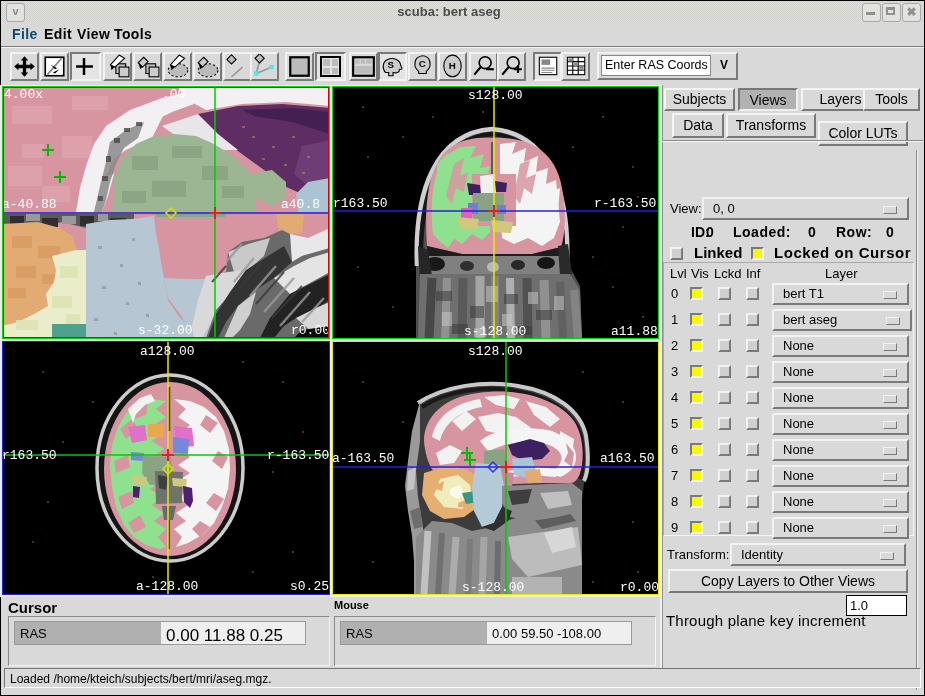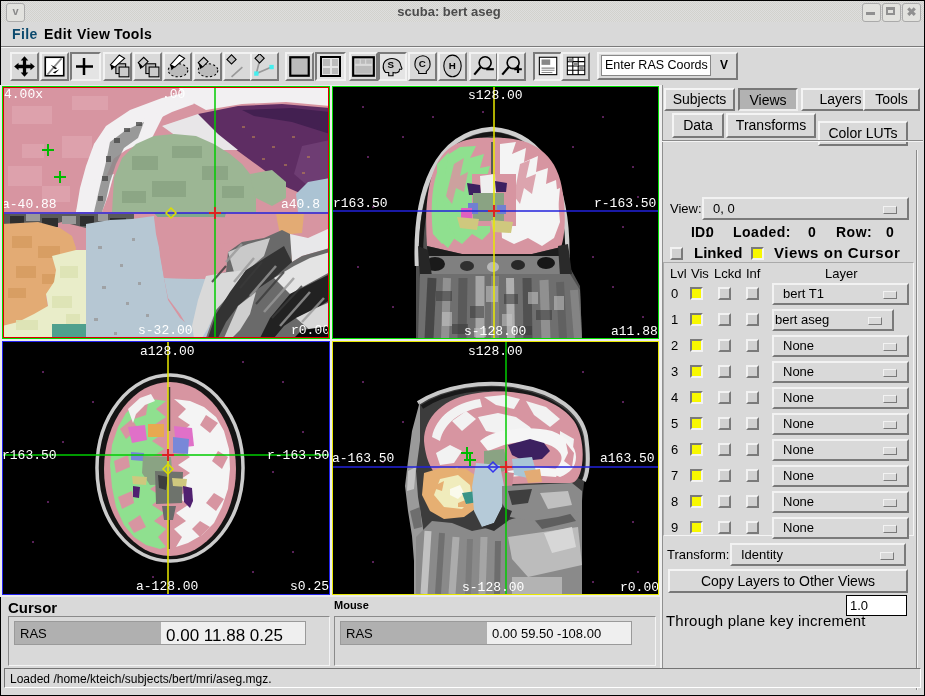--- a/index.html
+++ b/index.html
@@ -609,39 +609,39 @@
 <div class="optmenu" style="left:702px;top:197px;width:207px;height:23px;line-height:19px;padding-left:9px;">0, 0<div class="optdash"></div></div>
 <div class="abs" style="left:691px;top:224px;font-size:14px;font-weight:bold;">ID:</div>
 <div class="abs" style="left:706px;top:224px;font-size:14px;font-weight:bold;">0</div>
 <div class="abs" style="left:733px;top:224px;font-size:14px;font-weight:bold;letter-spacing:0.5px;">Loaded:</div>
 <div class="abs" style="left:808px;top:224px;font-size:14px;font-weight:bold;">0</div>
 <div class="abs" style="left:836px;top:224px;font-size:14px;font-weight:bold;letter-spacing:0.5px;">Row:</div>
 <div class="abs" style="left:886px;top:224px;font-size:14px;font-weight:bold;">0</div>
 <div class="cb cboff" style="left:670px;top:247px;"></div>
 <div class="abs" style="left:694px;top:244px;font-size:15px;font-weight:bold;">Linked</div>
 <div class="cb cbon" style="left:751px;top:247px;"></div>
-<div class="abs" style="left:774px;top:244px;font-size:15px;font-weight:bold;letter-spacing:0.55px;">Views on Cursor</div>
+<div class="abs" style="left:774px;top:244px;font-size:15px;font-weight:bold;letter-spacing:0.55px;">Locked on Cursor</div>
 
 <div class="abs" style="left:663px;top:262px;width:249px;height:272px;border:1px solid #aaa;border-right-color:#f4f4f4;border-bottom-color:#f4f4f4;"></div>
 <div class="abs" style="left:670px;top:266px;font-size:13px;">Lvl</div>
 <div class="abs" style="left:691px;top:266px;font-size:13px;">Vis</div>
 <div class="abs" style="left:714px;top:266px;font-size:13px;">Lckd</div>
 <div class="abs" style="left:746px;top:266px;font-size:13px;">Inf</div>
 <div class="abs" style="left:825px;top:266px;font-size:13px;">Layer</div>
 <div id="layerrows">
 <div class="abs" style="left:671px;top:286px;font-size:13px;">0</div>
 <div class="cb cbon" style="left:690px;top:287px;"></div>
 <div class="cb cboff" style="left:718px;top:287px;"></div>
 <div class="cb cboff" style="left:746px;top:287px;"></div>
 <div class="optmenu" style="left:772px;top:283px;width:137px;height:22px;line-height:18px;padding-left:9px;">bert T1<div class="optdash"></div></div>
 <div class="abs" style="left:671px;top:312px;font-size:13px;">1</div>
 <div class="cb cbon" style="left:690px;top:313px;"></div>
 <div class="cb cboff" style="left:718px;top:313px;"></div>
 <div class="cb cboff" style="left:746px;top:313px;"></div>
-<div class="optmenu" style="left:772px;top:309px;width:122px;height:22px;line-height:18px;padding-left:1px;">bert aseg<div class="optdash"></div></div>
+<div class="optmenu" style="left:772px;top:309px;width:140px;height:22px;line-height:18px;padding-left:9px;">bert aseg<div class="optdash"></div></div>
 <div class="abs" style="left:671px;top:338px;font-size:13px;">2</div>
 <div class="cb cbon" style="left:690px;top:339px;"></div>
 <div class="cb cboff" style="left:718px;top:339px;"></div>
 <div class="cb cboff" style="left:746px;top:339px;"></div>
 <div class="optmenu" style="left:772px;top:335px;width:137px;height:22px;line-height:18px;padding-left:9px;">None<div class="optdash"></div></div>
 <div class="abs" style="left:671px;top:364px;font-size:13px;">3</div>
 <div class="cb cbon" style="left:690px;top:365px;"></div>
 <div class="cb cboff" style="left:718px;top:365px;"></div>
 <div class="cb cboff" style="left:746px;top:365px;"></div>
 <div class="optmenu" style="left:772px;top:361px;width:137px;height:22px;line-height:18px;padding-left:9px;">None<div class="optdash"></div></div>

